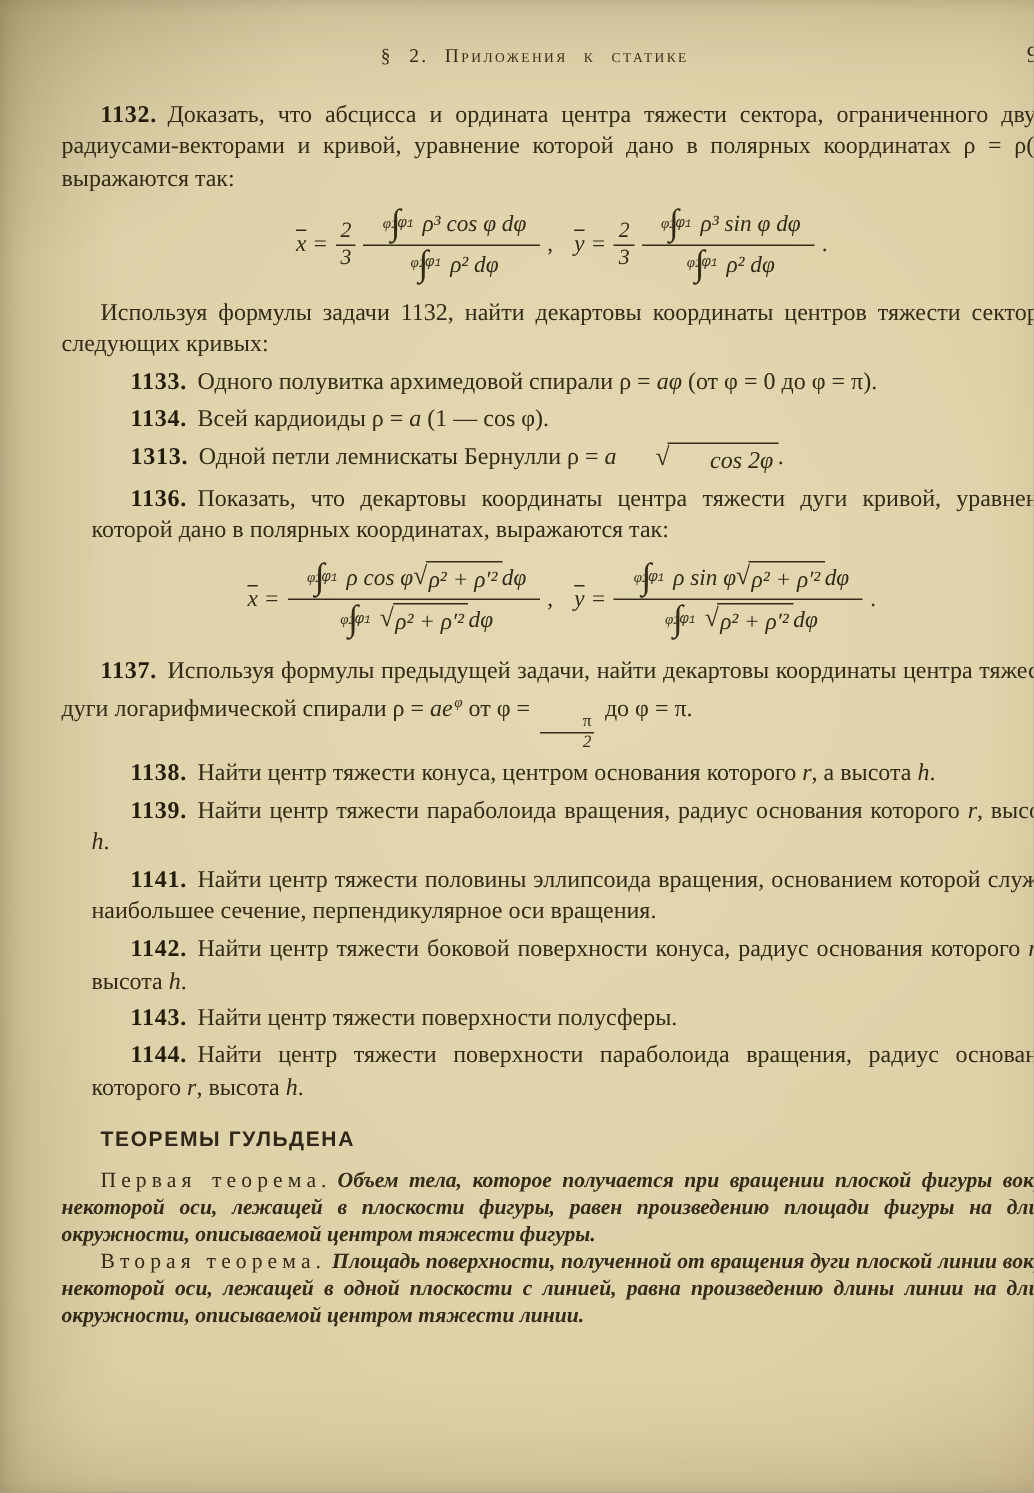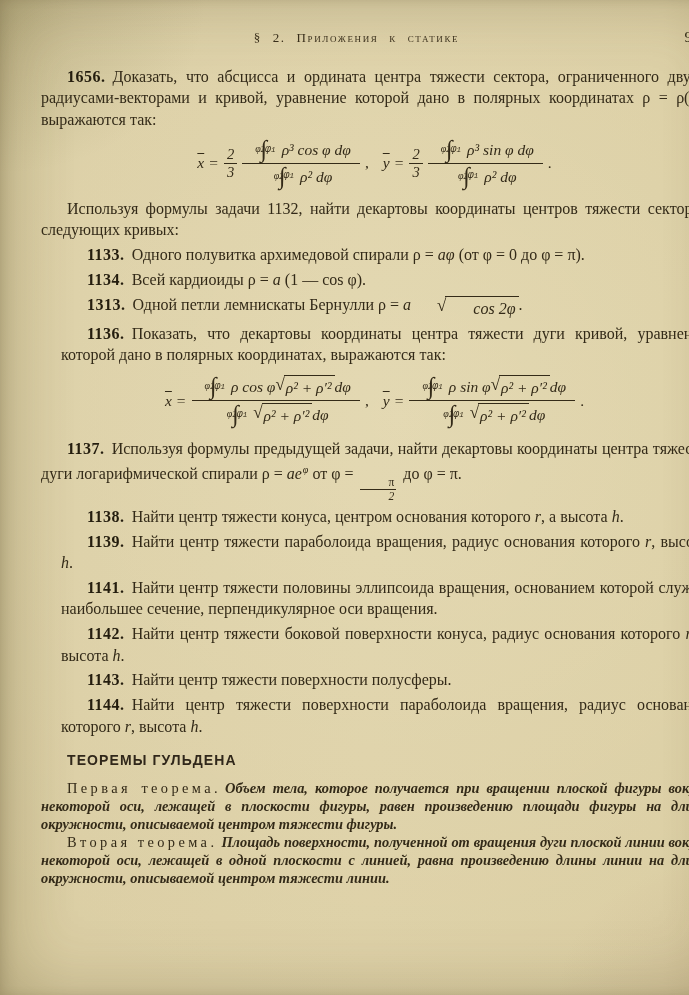--- a/index.html
+++ b/index.html
@@ -89,21 +89,21 @@
 <body>
 
 <div class="page">
   <div class="content">
 
     <div class="runhead">
       <span class="sec">§ 2. Приложения к статике</span>
       <span class="pgnum">91</span>
     </div>
 
-    <p class="p"><b class="num">1656.</b><span>Доказать, что абсцисса и ордината центра тяжести сектора, ограниченного двумя радиусами-векторами и кривой, уравнение которой дано в полярных координатах ρ = ρ(φ), выражаются так:</span></p>
+    <p class="p"><b class="num">1132.</b><span>Доказать, что абсцисса и ордината центра тяжести сектора, ограниченного двумя радиусами-векторами и кривой, уравнение которой дано в полярных координатах ρ = ρ(φ), выражаются так:</span></p>
 
     <div class="eqrow">
       <span class="eq">
         <i class="lhs bar">x</i>
         <span class="rel">=</span>
         <span class="coef">
             <span class="cn">2</span>
             <span class="cd">3</span>
           </span>
         <span class="bigfrac">

